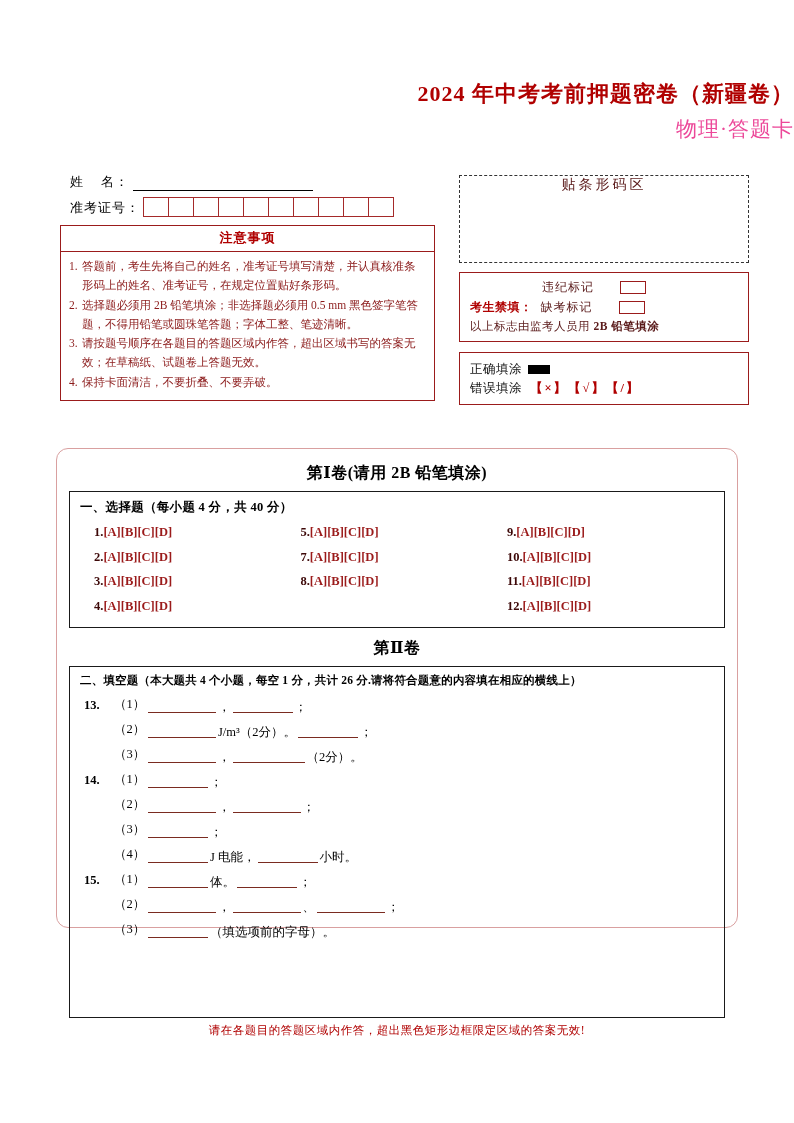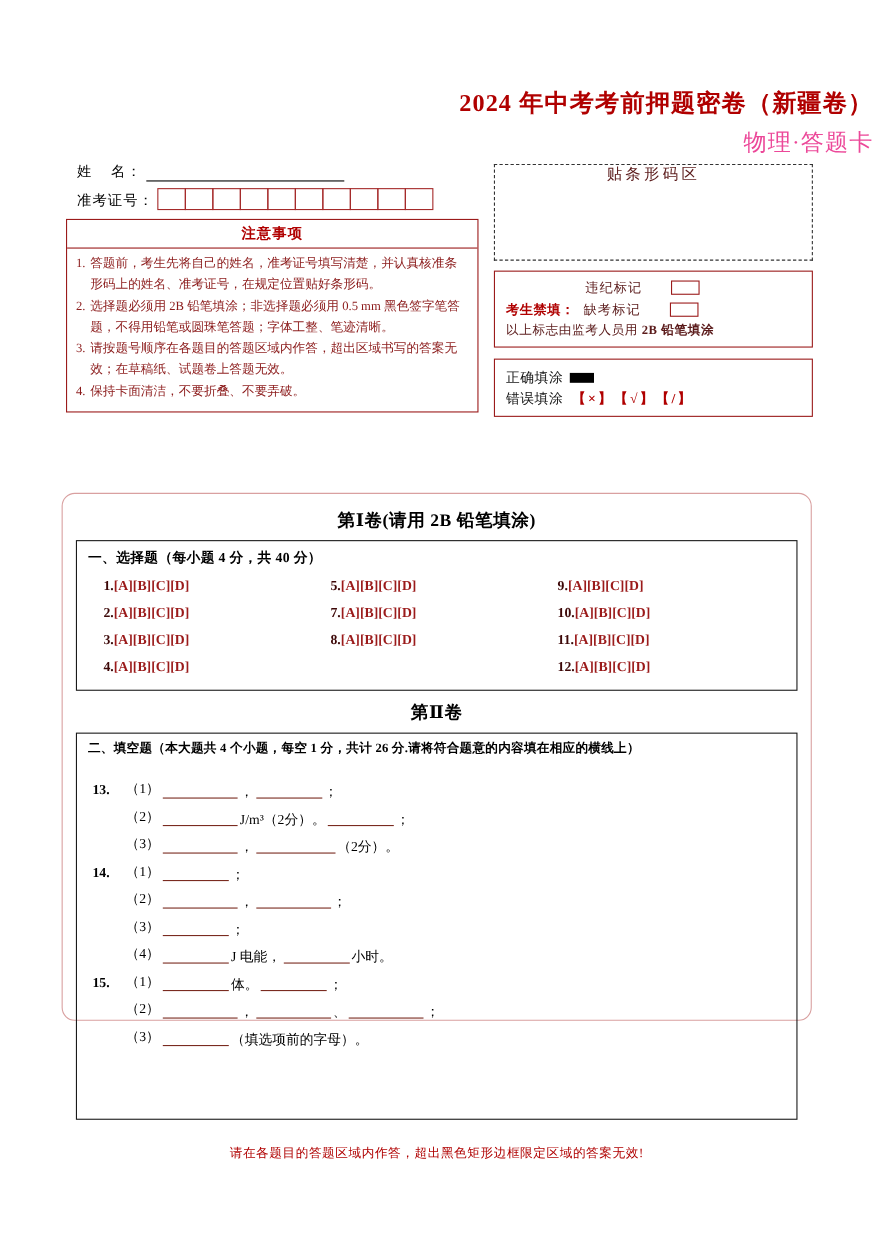--- a/index.html
+++ b/index.html
@@ -32,25 +32,25 @@
   .sub-title {
     font-size: 21px;
     color: #ec4899;
     margin-top: 6px;
     letter-spacing: 1px;
   }
 
   
   .top-area {
     position: relative;
-    margin-top: 4px;
+    margin-top: 30px;
     padding: 0 55px 0 60px;
     display: flex;
     align-items: flex-start;
-    gap: 14px;
+    gap: 24px;
   }
   .top-left {
     width: 375px;
     flex: none;
   }
   .top-right {
     width: 290px;
     flex: none;
     padding-top: 2px;
   }
@@ -257,21 +257,21 @@
 
   .fb-box {
     padding: 6px 10px 10px 10px;
     height: 352px;
     box-sizing: border-box;
   }
   .fb-head {
     font-size: 11.5px;
     font-weight: bold;
     letter-spacing: 0.2px;
-    margin-bottom: 18px;
+    margin-bottom: 5px;
   }
   .q-block { margin-top: 4px; }
   .q-row {
     display: flex;
     align-items: flex-end;
     font-size: 12.5px;
     margin-top: 5px;
     min-height: 20px;
   }
   .q-num {
@@ -302,21 +302,21 @@
   .sep {
     display: inline-block;
     padding: 0 2px;
     line-height: 1;
   }
 
   .footer-note {
     text-align: center;
     color: #b00000;
     font-size: 11.5px;
-    margin-top: 23px;
+    margin-top: 5px;
     letter-spacing: 0.5px;
   }
 </style>
 </head>
 <body>
 
 <div class="title-wrap">
   <div class="main-title">2024 年中考考前押题密卷（新疆卷）</div>
   <div class="sub-title">物理·答题卡</div>
 </div>

